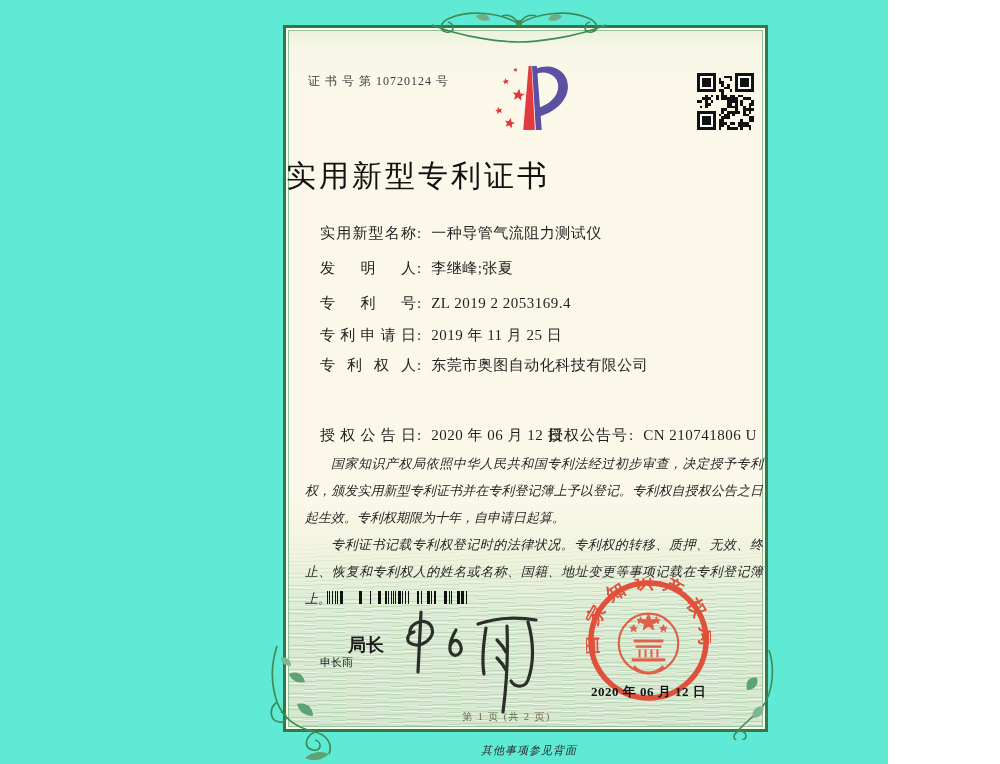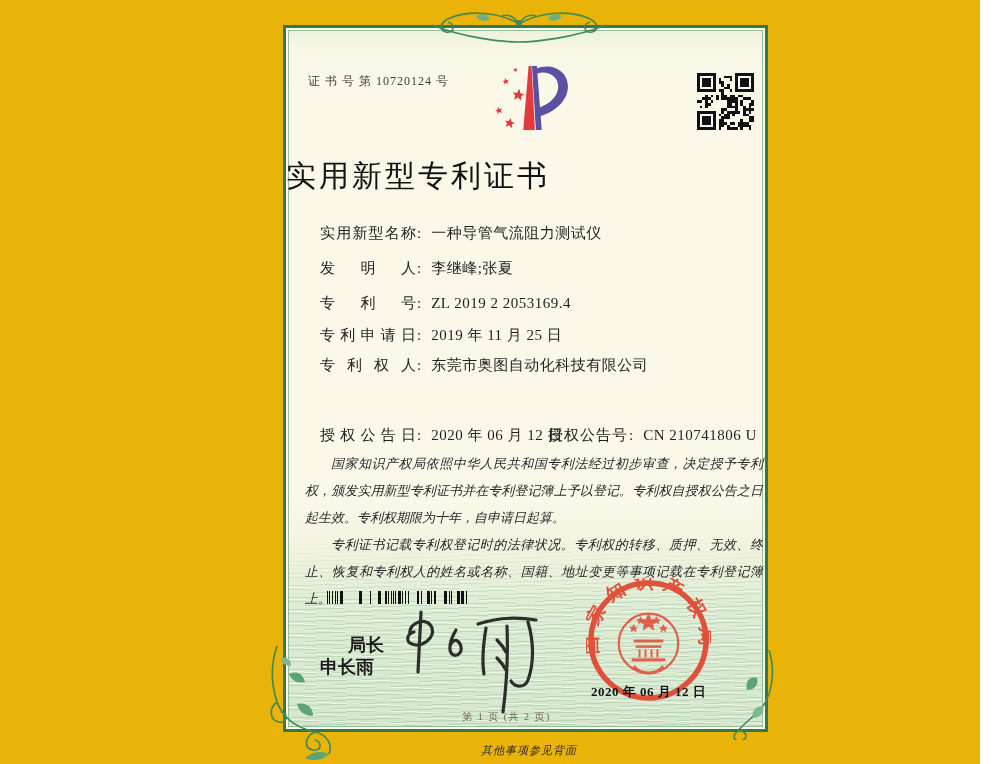--- a/index.html
+++ b/index.html
@@ -1,16 +1,16 @@
 <!DOCTYPE html>
 <html><head>
 <meta charset="utf-8">
 <style>
   html,body{margin:0;padding:0;}
-  .canvas{position:relative;width:980px;height:764px;background:#eab308;overflow:hidden;
+  .canvas{position:relative;width:888px;height:764px;background:#5eead4;overflow:hidden;
           font-family:"Liberation Serif","DejaVu Serif",serif;color:#222;}
   .abs{position:absolute;}
 
   
   .page{position:absolute;left:283px;top:25px;width:485px;height:707px;box-sizing:border-box;
         border:3px solid #2f7a46;
         box-shadow:inset 0 0 0 2px #fdfcf0, inset 0 0 0 3px #93bf9b;
         background:linear-gradient(180deg,#e9f1da 0px,#f8f6e6 20px,#fbf8ea 62px,#fbf8e9 470px,
                    #eef2dc 535px,#ddecd3 575px,#d3e6cb 707px);}
   .waves{position:absolute;left:3px;right:3px;bottom:3px;height:190px;
@@ -30,21 +30,21 @@
   .row .value{letter-spacing:.5px;}
   .grant-group{position:absolute;left:228px;top:0;white-space:nowrap;}
   .grant-group .glabel{letter-spacing:1px;}
 
   .paras{left:19px;top:422px;width:458px;font-size:13px;line-height:27px;
          font-style:italic;color:#262626;text-align:justify;}
   .paras p{margin:0;text-indent:2em;}
 
   .barcode{left:32px;top:563px;width:153px;height:13px;}
   .signer-title{left:34px;top:605px;font-size:18px;font-weight:600;color:#1c1c1c;margin-left:28px;}
-  .signer-name{left:34px;top:627px;font-size:18px;font-weight:700;color:#1c1c1c;}
+  .signer-name{left:34px;top:627px;font-size:11px;font-weight:400;color:#1c1c1c;}
   .signature{left:108px;top:576px;width:150px;height:118px;}
 
   .seal{left:300px;top:550px;width:125px;height:125px;}
   .seal-date{left:300px;top:655px;width:125px;text-align:center;font-size:13px;
              font-weight:600;color:#141414;letter-spacing:.5px;}
   .page-num{left:0;right:38px;top:682px;text-align:center;font-size:10px;
             letter-spacing:1.5px;color:#6e6648;}
 
   .footer-note{left:461px;top:743px;font-size:11px;font-style:italic;color:#2a2a2a;letter-spacing:1px;margin-left:20px;}
 

